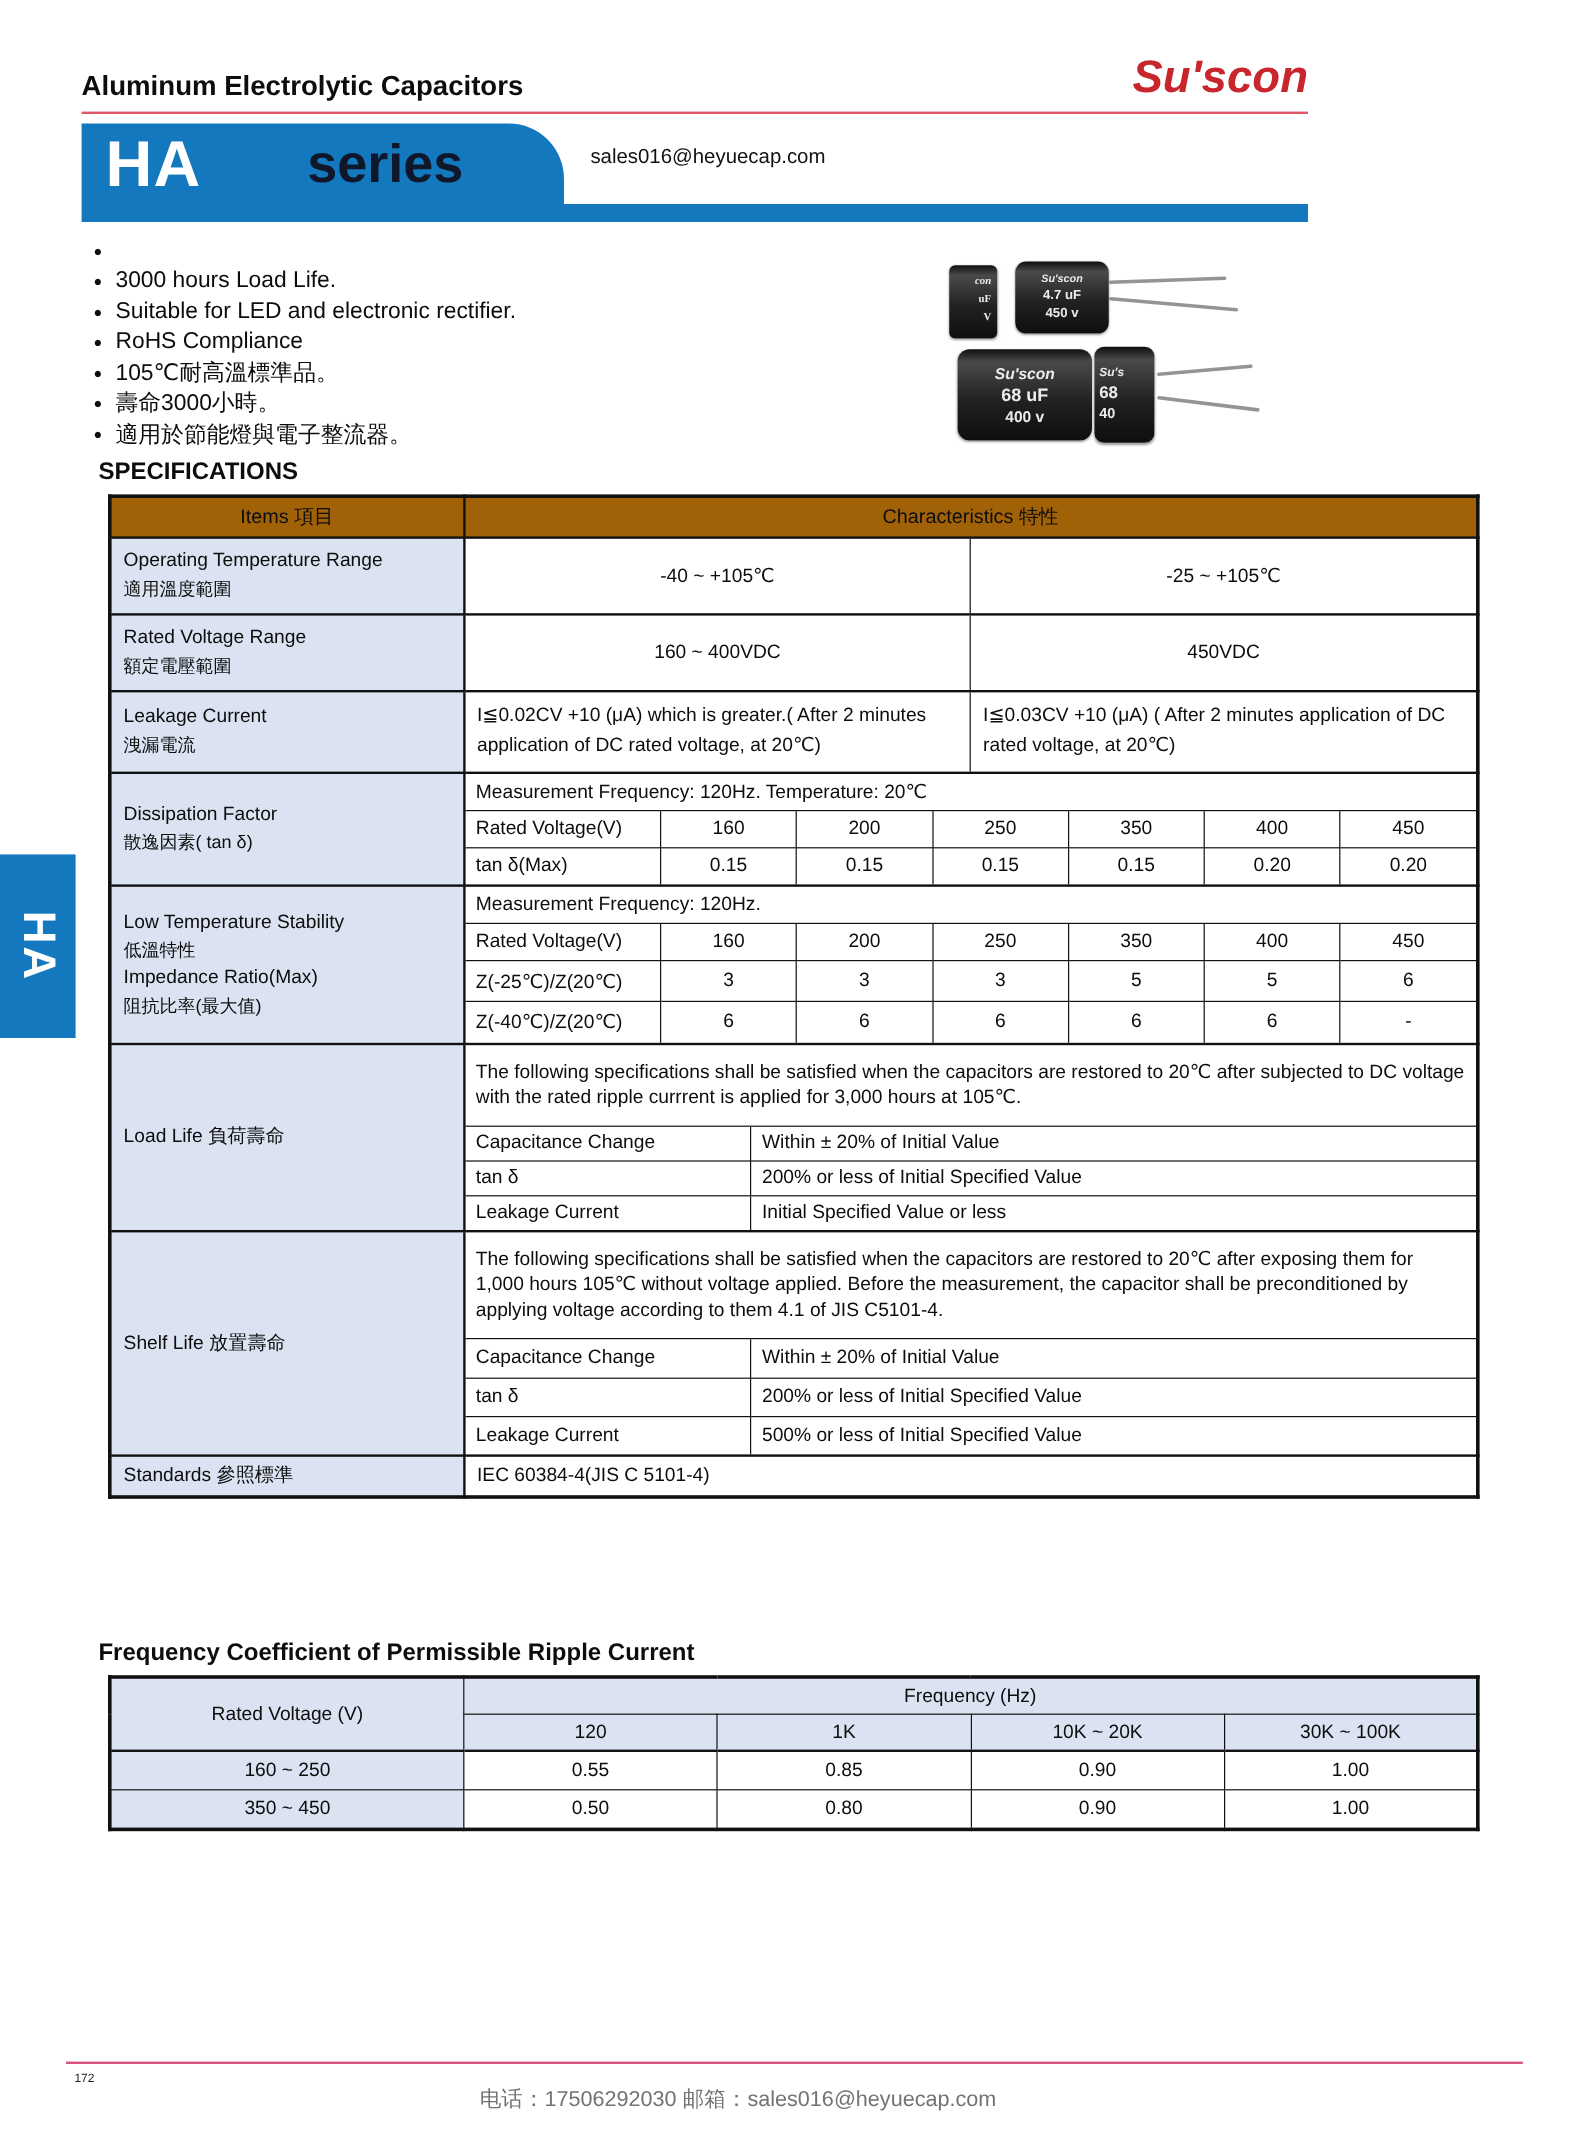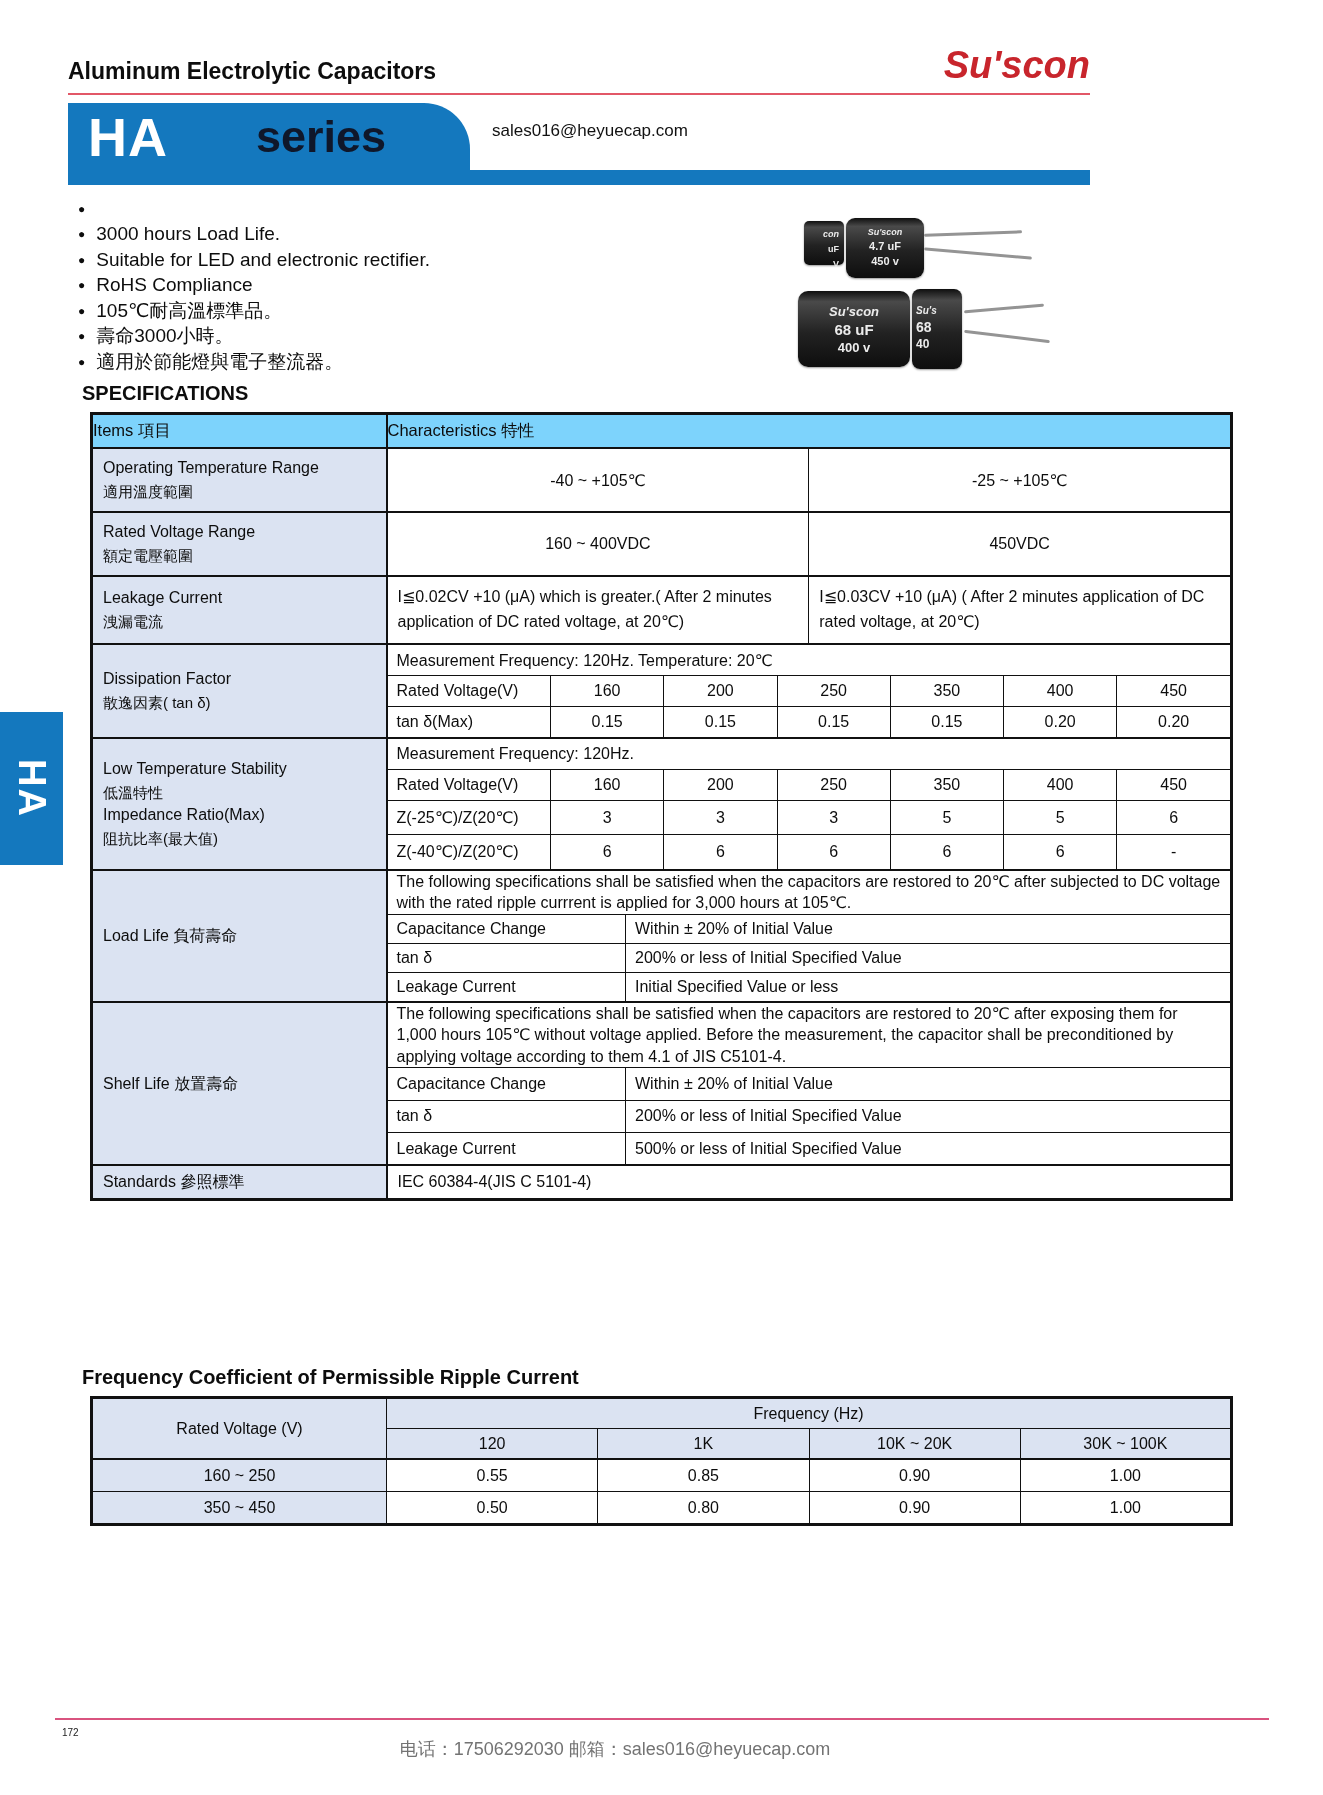--- a/index.html
+++ b/index.html
@@ -20,58 +20,58 @@
   
   .features { position:absolute; left:78px; top:196px; }
   .feat { display:flex; align-items:center; height:25.5px; font-size:19px; color:#0d0d0d; }
   .feat .bullet { font-size:12px; margin-right:11px; line-height:1; }
   
   .photo { position:absolute; left:788px; top:205px; width:250px; height:172px; }
   .cap { position:absolute; background:linear-gradient(180deg,#0f0f0f 0%,#4a4a4a 14%,#222 55%,#0e0e0e 100%);
          color:#ececec; text-align:center; box-shadow:0 1px 2px rgba(0,0,0,.4); }
   .cap .b { font-style:italic; font-weight:700; }
   .lead { position:absolute; background:#949494; border-radius:2px; }
-  .cap-sm-partial { left:16px; top:16px; width:40px; height:44px; border-radius:5px; padding-top:6px; box-sizing:border-box; }
+  .cap-sm-partial { left:3px; top:16px; width:40px; height:61px; border-radius:5px; padding-top:6px; box-sizing:border-box;font-family:Liberation Serif, serif; }
   .cap-sm-partial div { font-size:9px; font-weight:700; line-height:15px; text-align:right; padding-right:5px; }
   .cap-sm { left:58px; top:13px; width:78px; height:60px; border-radius:9px; padding-top:8px; box-sizing:border-box; }
   .cap-sm .l1 { font-size:9px; line-height:13px; }
   .cap-sm .l2 { font-size:11px; font-weight:700; line-height:15px; }
   .cap-lg { left:10px; top:86px; width:112px; height:76px; border-radius:10px; padding-top:12px; box-sizing:border-box; }
   .cap-lg .l1 { font-size:13px; line-height:17px; }
   .cap-lg .l2 { font-size:15px; font-weight:700; line-height:19px; }
   .cap-lg .l3 { font-size:13px; font-weight:700; line-height:17px; }
   .cap-lg-partial { left:124px; top:84px; width:50px; height:80px; border-radius:8px; overflow:hidden; text-align:left;
                     padding:14px 0 0 4px; box-sizing:border-box; white-space:nowrap; }
   .cap-lg-partial .l1 { font-size:10px; line-height:15px; }
   .cap-lg-partial .l2 { font-size:14px; font-weight:700; line-height:18px; }
   .cap-lg-partial .l3 { font-size:12px; font-weight:700; line-height:16px; }
   
   .sec-h { position:absolute; font-size:20px; font-weight:700; color:#0d0d0d; }
   
   table.spec { position:absolute; left:90px; top:412px; width:1143px; border-collapse:collapse; table-layout:fixed;
                border:3px solid #111; font-size:16px; color:#0d0d0d; }
   table.spec > tbody > tr > td { border:2px solid #111; padding:0; vertical-align:middle; }
-  .hdcell { background:#7dd3fc; height:32px; font-size:16.5px; }
+  .hdcell { background:#a16207; text-align:center; height:32px; font-size:16.5px; }
   .lbl { background:#dbe3f2; padding:4px 10px !important; }
   .lbl .en { font-size:16px; line-height:22px; }
   .lbl .zh { font-size:15px; line-height:22px; margin-top:2px; }
   .val-c { text-align:center; }
   .val-l { text-align:left; padding:3px 10px !important; line-height:1.5; }
   table.inner { border-collapse:collapse; width:100%; table-layout:fixed; font-size:16px; }
   table.inner td { border:1px solid #111; height:30px; text-align:center; padding:0 4px; }
   table.inner tr:first-child > td { border-top:0; }
   table.inner tr:last-child  > td { border-bottom:0; }
   table.inner td:first-child { border-left:0; }
   table.inner td:last-child  { border-right:0; }
   table.inner td.rowlab { text-align:left; padding-left:9px; }
   table.inner.half td { height:62px; }
   table.inner.leak td { height:58px; text-align:left; vertical-align:middle; padding:4px 10px; line-height:1.55; }
   table.inner.kv td { text-align:left; padding-left:9px; height:28px; }
   .note { border-bottom:1px solid #111; padding:0 9px; min-height:31px; display:flex; align-items:center; box-sizing:border-box; }
-  .note.intro { display:block; padding:0 9px; line-height:1.35; }
+  .note.intro { display:block; padding:12px 9px; line-height:1.35; }
   
   table.freq { position:absolute; left:90px; top:1396px; width:1143px; border-collapse:collapse; table-layout:fixed;
                border:3px solid #111; font-size:16px; color:#0d0d0d; }
   table.freq td { border:1.5px solid #111; text-align:center; height:29px; padding:0 4px; }
   table.freq td.fhd { background:#dbe3f2; }
   table.freq tr.dsep > td { border-top:2.5px solid #111; height:31px; }
   
   .side-tab { position:absolute; left:0; top:712px; width:63px; height:153px; background:#1478be;
               display:flex; align-items:center; justify-content:center; }
   .side-tab span { transform:rotate(90deg); font-size:38px; font-weight:700; color:#fff; letter-spacing:2px; }

